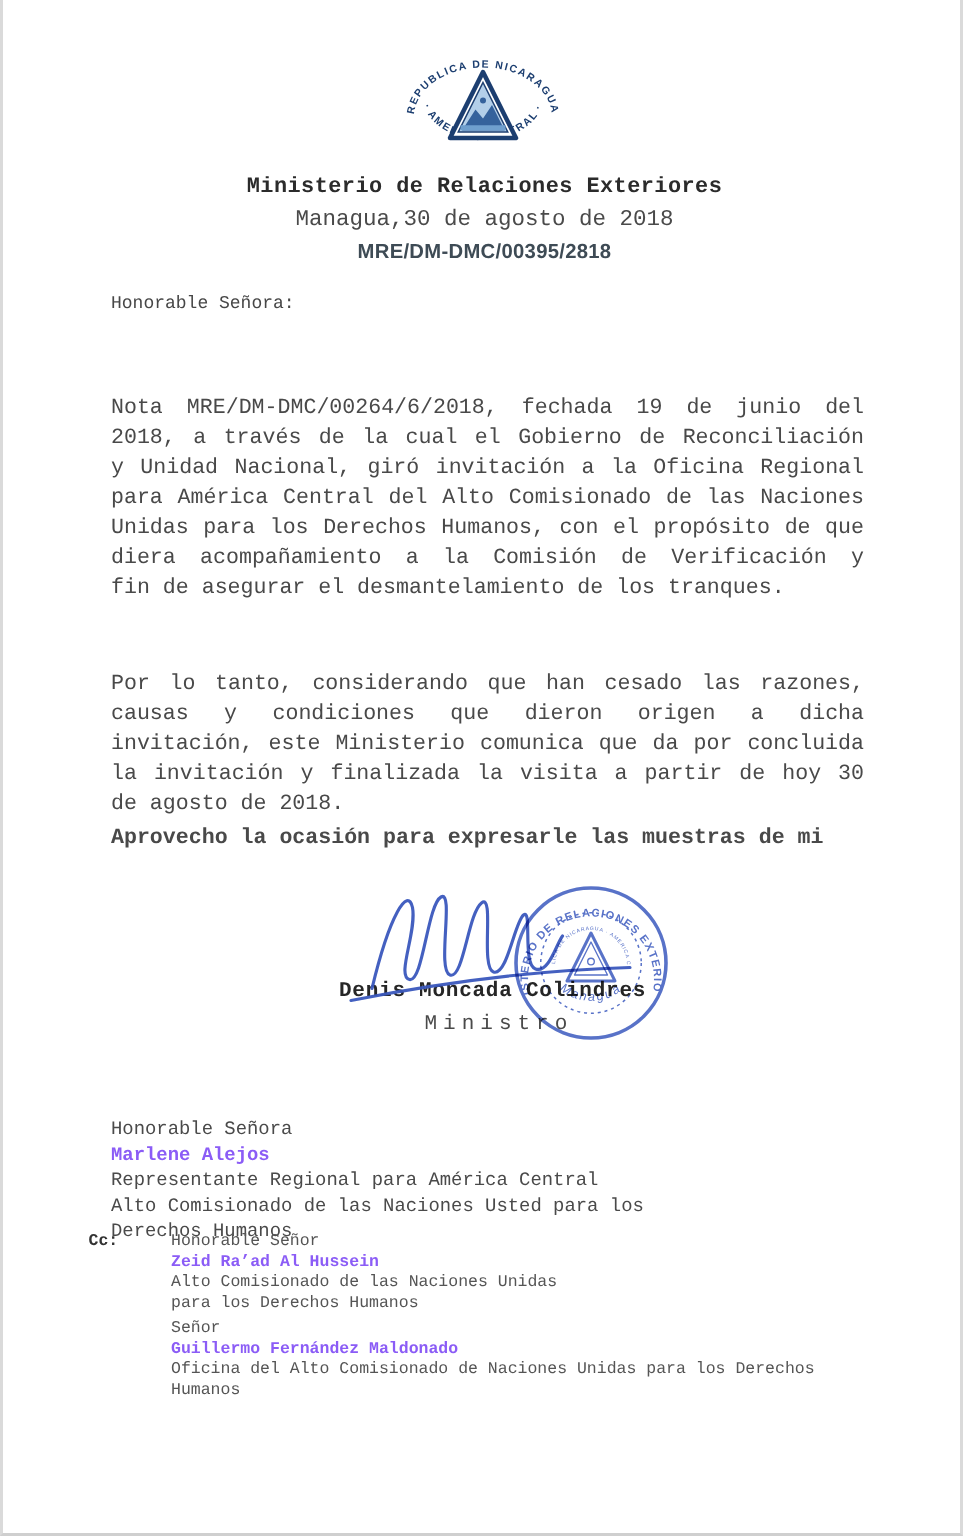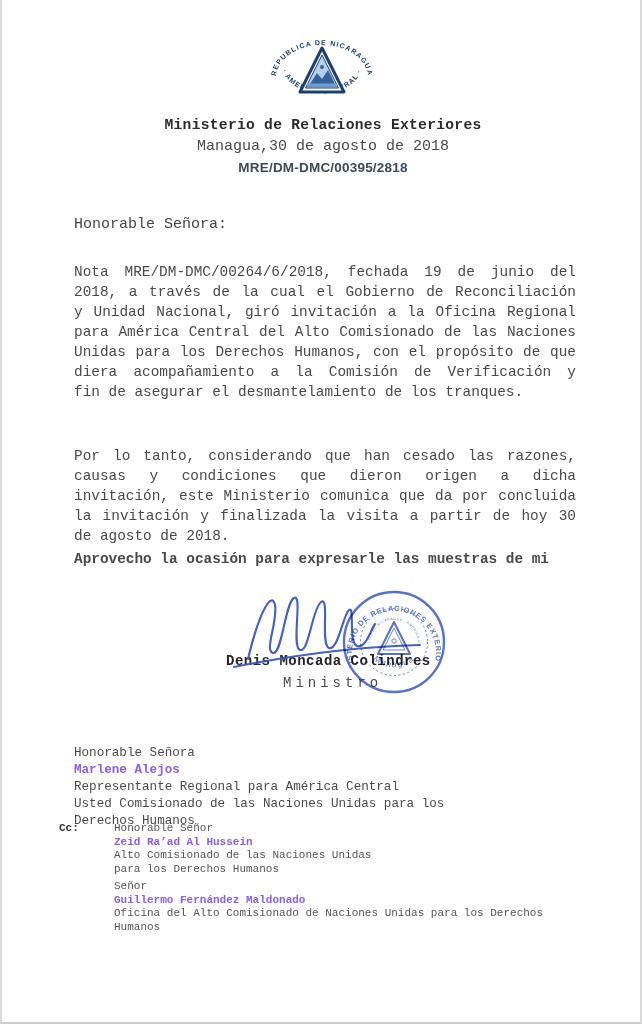--- a/index.html
+++ b/index.html
@@ -8,21 +8,21 @@
     border-left:2px solid #dadada;border-right:2px solid #dadada;border-bottom:2px solid #cfcfcf;
     box-sizing:border-box;overflow:hidden;
     font-family:"Liberation Mono","DejaVu Sans Mono",monospace;
     color:#474747;
   }
   .abs{position:absolute;}
   .center{left:0;width:642px;text-align:center;}
   .ministry{top:117px;font-size:14.6px;font-weight:bold;color:#2b2b2b;letter-spacing:.3px;}
   .dateline{top:138px;font-size:15px;color:#4a4a4a;}
   .refnum{top:160px;font-family:"Liberation Sans","DejaVu Sans",sans-serif;font-weight:bold;font-size:13.5px;color:#3e4b55;letter-spacing:.2px;}
-  .salutation{left:72px;top:216px;font-size:15px;}
+  .salutation{left:72px;top:195px;font-size:12px;}
   .para{left:72px;width:502px;font-size:14.4px;line-height:20px;color:#494949;}
   .para .jline{text-align:justify;text-align-last:justify;text-justify:inter-word;height:20px;overflow:hidden;}
   .para .jline:last-child{text-align-last:left;}
   .p1{top:262px;}
   .p2{top:446px;}
   .p3{top:549px;font-weight:bold;}
   .sig-name{left:224px;top:653px;font-size:14px;font-weight:bold;color:#262626;letter-spacing:.5px;white-space:nowrap;}
   .sig-title{left:281px;top:675px;font-size:14px;letter-spacing:4px;color:#4a4a4a;}
   .addressee{left:72px;top:721px;font-size:12.6px;line-height:17px;color:#4a4a4a;margin-top:24px;}
   .addressee .bold,.cc .bold{font-weight:bold;color:#8b5cf6;}
@@ -116,21 +116,21 @@
       <polygon points="52,34 68,66 36,66" stroke-width="2"></polygon>
       <polygon points="52,40 63,62 41,62" stroke-width="0.9"></polygon>
       <circle cx="52" cy="53" r="2.2" stroke-width="0.9"></circle>
     </g>
   </svg>
 
   <div class="abs addressee">
     <div>Honorable Señora</div>
     <div class="bold">Marlene Alejos</div>
     <div>Representante Regional para América Central</div>
-    <div>Usted Comisionado de las Naciones Unidas para los</div>
+    <div>Alto Comisionado de las Naciones Usted para los</div>
     <div>Derechos Humanos</div>
   </div>
 
   <div class="abs cc">
     <div class="cc-label">Cc:</div>
     <div class="cc-content">
       <div class="cc-group">
         <div>Honorable Señor</div>
         <div class="bold">Zeid Ra’ad Al Hussein</div>
         <div>Alto Comisionado de las Naciones Unidas</div>

